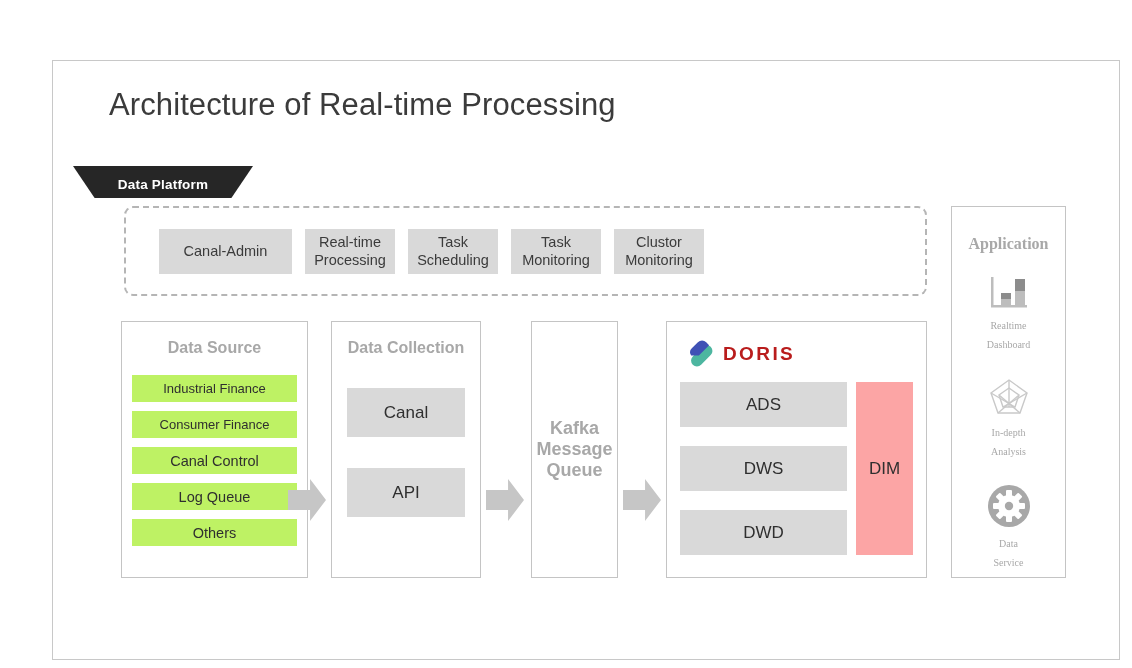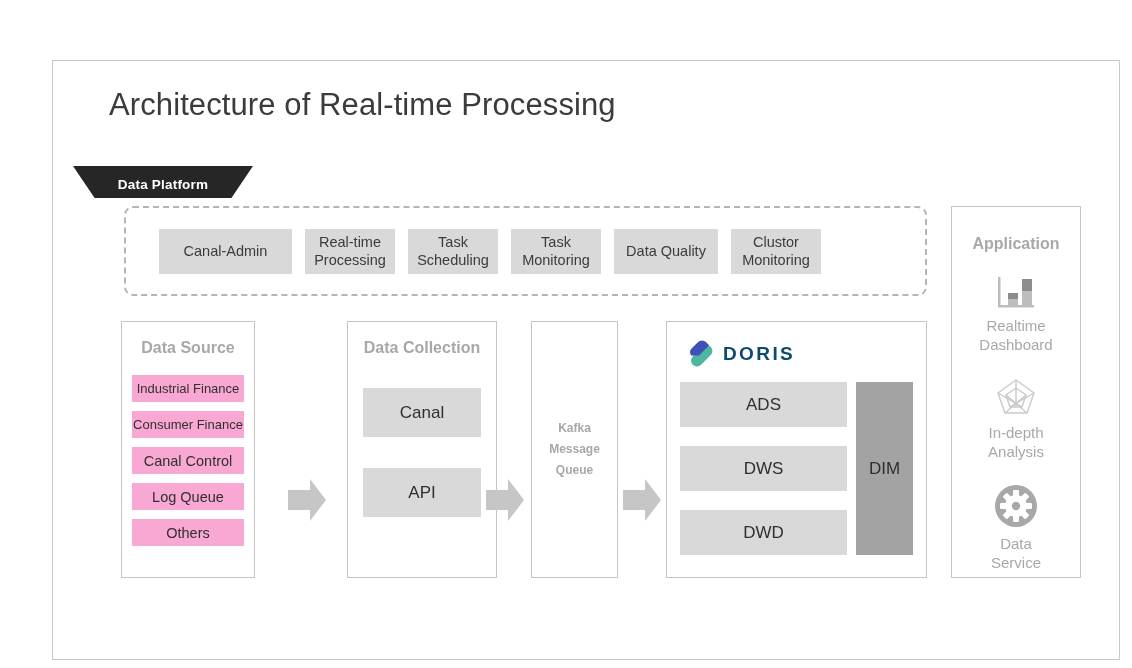--- a/index.html
+++ b/index.html
@@ -111,40 +111,40 @@
     color: #a8a8a8;
     font-size: 16px;
     font-weight: bold;
     text-align: center;
     margin-top: 17px;
   }
 
   
   #col-data-source {
     left: 68px;
-    width: 134px;
+    width: 187px;
     height: 257px;
   }
   .src-item {
-    background: #f9a8d4;
+    background: #bef264;
     color: #2f2f2f;
     height: 27px;
     margin: 0 10px 9px 10px;
     display: flex;
     align-items: center;
     justify-content: center;
     font-size: 14.5px;
     white-space: nowrap;
   }
   .src-item.small { font-size: 13px; }
   #src-list { margin-top: 18px; }
 
   
   #col-data-collection {
-    left: 294px;
+    left: 278px;
     width: 150px;
     height: 257px;
   }
   .coll-item {
     background: #d9d9d9;
     color: #2f2f2f;
     height: 49px;
     margin: 0 15px;
     display: flex;
     align-items: center;
@@ -158,41 +158,41 @@
   #col-kafka {
     left: 478px;
     width: 87px;
     height: 257px;
     display: flex;
     align-items: center;
     justify-content: center;
   }
   #kafka-label {
     color: #a8a8a8;
-    font-size: 12px;
+    font-size: 18px;
     font-weight: bold;
     line-height: 21px;
     text-align: center;
   }
 
   
   #col-doris {
     left: 613px;
     width: 261px;
     height: 257px;
   }
   #doris-brand {
     display: flex;
     align-items: center;
     gap: 9px;
     margin: 17px 0 0 18px;
   }
   #doris-logo { width: 29px; height: 29px; display: block; }
   #doris-wordmark {
-    color: #0c4a6e;
+    color: #b91c1c;
     font-size: 19px;
     font-weight: bold;
     letter-spacing: 2.4px;
   }
   #doris-body {
     display: flex;
     gap: 9px;
     margin: 14px 13px 0 13px;
   }
   #doris-layers {
@@ -205,21 +205,21 @@
     background: #d9d9d9;
     color: #2f2f2f;
     height: 45px;
     display: flex;
     align-items: center;
     justify-content: center;
     font-size: 17px;
   }
   #doris-dim {
     width: 57px;
-    background: #a3a3a3;
+    background: #fca5a5;
     color: #2f2f2f;
     display: flex;
     align-items: center;
     justify-content: center;
     font-size: 17px;
   }
 
   
   .flow-arrow {
     position: absolute;
@@ -232,40 +232,41 @@
   }
   #arrow-1 { left: 235px; }
   #arrow-2 { left: 433px; }
   #arrow-3 { left: 570px; }
 
   
   #col-application {
     position: absolute;
     left: 898px;
     top: 145px;
-    width: 130px;
+    width: 115px;
     height: 372px;
     border: 1px solid #c4c4c4;
     background: #ffffff;
     box-sizing: border-box;
+    font-family: Liberation Serif, serif;
   }
   #app-head {
     color: #a8a8a8;
     font-size: 16px;
     font-weight: bold;
     text-align: center;
     margin-top: 28px;
   }
   .app-item {
     margin-top: 22px;
     text-align: center;
   }
   .app-label {
     color: #a8a8a8;
-    font-size: 15px;
+    font-size: 10px;
     line-height: 19px;
     margin-top: 5px;
   }
   .app-icon {
     display: block;
     margin: 0 auto;
   }
 </style>
 </head>
 <body>
@@ -299,23 +300,20 @@
         </span>
       </div>
 
       <div class="platform-chip w-mid">
         <span>
           <span>Task</span><br>
           <span>Monitoring</span>
         </span>
       </div>
 
-      <div class="platform-chip w-quality">
-        <span>Data Quality</span>
-      </div>
 
       <div class="platform-chip w-mid">
         <span>
           <span>Clustor</span><br>
           <span>Monitoring</span>
         </span>
       </div>
 
     </div>
   </div>

